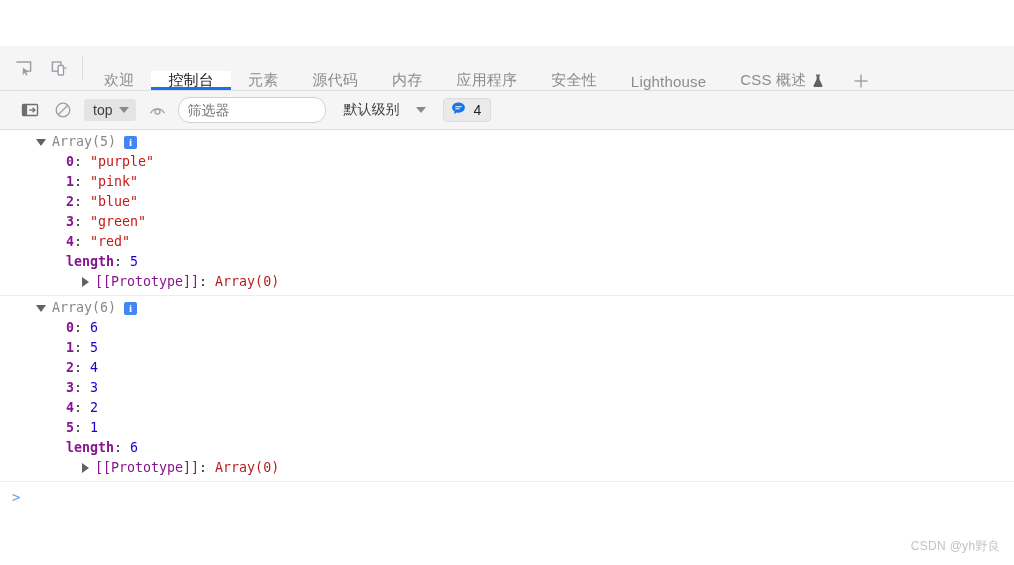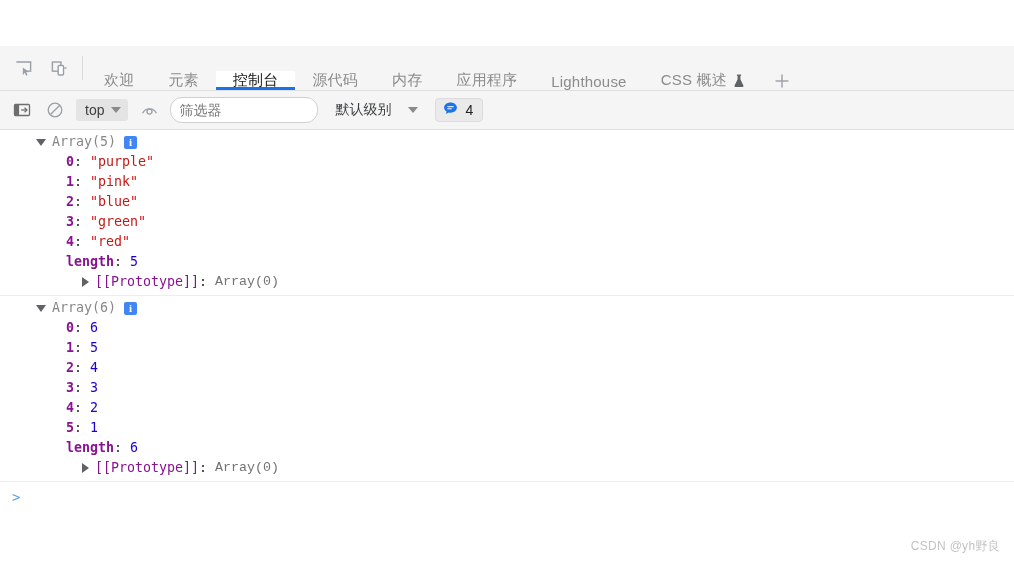--- a/index.html
+++ b/index.html
@@ -104,21 +104,21 @@
     color: #9aa0a6;
   }
 
   
   .console-toolbar {
     height: 39px;
     background: #f5f5f5;
     border-bottom: 1px solid #e0e0e0;
     display: flex;
     align-items: center;
-    padding: 0 10px;
+    padding: 0 18px;
     gap: 9px;
     flex: 0 0 auto;
     box-sizing: border-box;
   }
   .tb-icon {
     width: 24px;
     height: 24px;
     display: flex;
     align-items: center;
     justify-content: center;
@@ -242,21 +242,21 @@
     line-height: 1;
   }
   .key {
     color: #881391;
     font-weight: bold;
   }
   .colon { color: #303030; }
   .val-string { color: #c41a16; }
   .val-number { color: #1c00cf; }
   .proto-key { color: #881391; }
-  .proto-val { color: #737373; font-family: Liberation Mono, monospace; }
+  .proto-val { color: #b91c1c; }
 
   .prompt-row {
     display: flex;
     align-items: center;
     height: 22px;
     padding-left: 12px;
     margin-top: 4px;
   }
   .prompt-chevron {
     color: #5a9ced;
@@ -297,34 +297,37 @@
           <rect x="8.6" y="6.8" width="5.6" height="10" rx="1" fill="#ffffff" stroke="#9aa0a6" stroke-width="1.5"></rect>
           <line x1="15" y1="9.5" x2="17.5" y2="9.5" stroke="#9aa0a6" stroke-width="1.4"></line>
         </svg>
       </div>
     </div>
     <div class="tabsep"></div>
     <div class="tabs">
       <div class="tab">
         <span>欢迎</span>
       </div>
-      <div class="tab">
-        <span>元素</span>
-      </div>
       <div class="tab active">
         <span>控制台</span>
       </div>
       <div class="tab">
+        <span>元素</span>
+      </div>
+      <div class="tab">
         <span>源代码</span>
       </div>
       <div class="tab">
         <span>内存</span>
       </div>
       <div class="tab">
         <span>应用程序</span>
+      </div>
+      <div class="tab">
+        <span>安全性</span>
       </div>
       <div class="tab">
         <span>Lighthouse</span>
       </div>
       <div class="tab">
         <span>CSS 概述</span>
         <span class="flask">
           <svg width="12" height="14" viewBox="0 0 12 14">
             <path d="M4.6 1.2 v4.0 L1.6 11.4 a1 1 0 0 0 .9 1.5 h7 a1 1 0 0 0 .9-1.5 L7.4 5.2 V1.2 z" fill="#5f6368"></path>
             <line x1="3.9" y1="1.2" x2="8.1" y2="1.2" stroke="#5f6368" stroke-width="1.3"></line>

